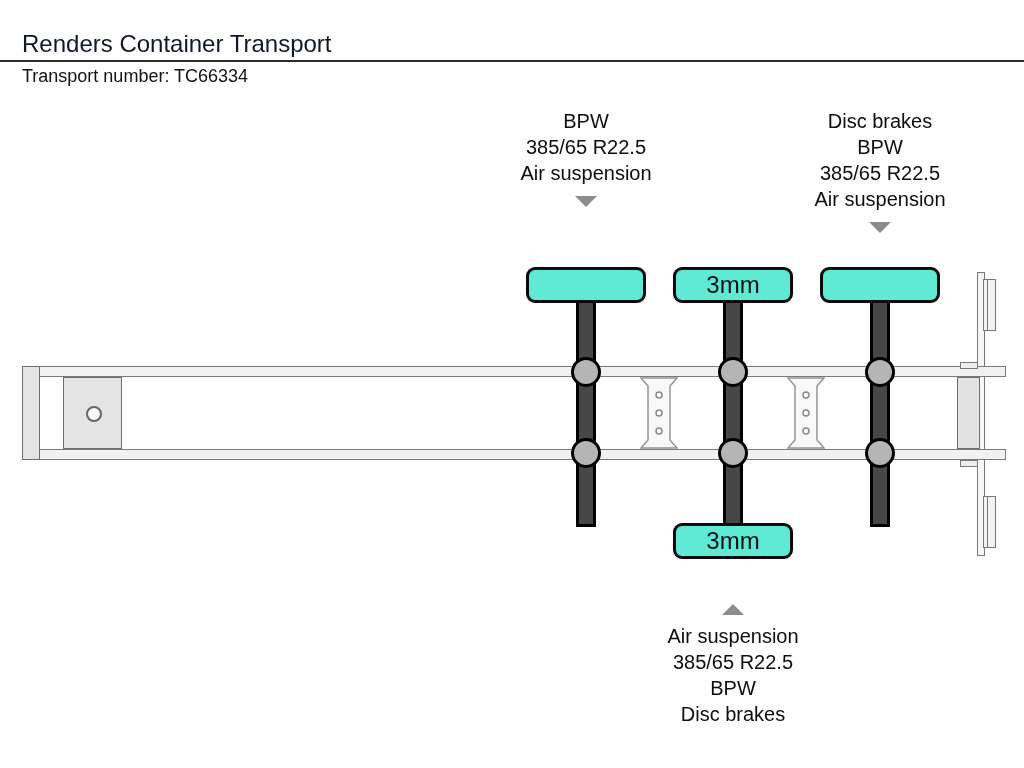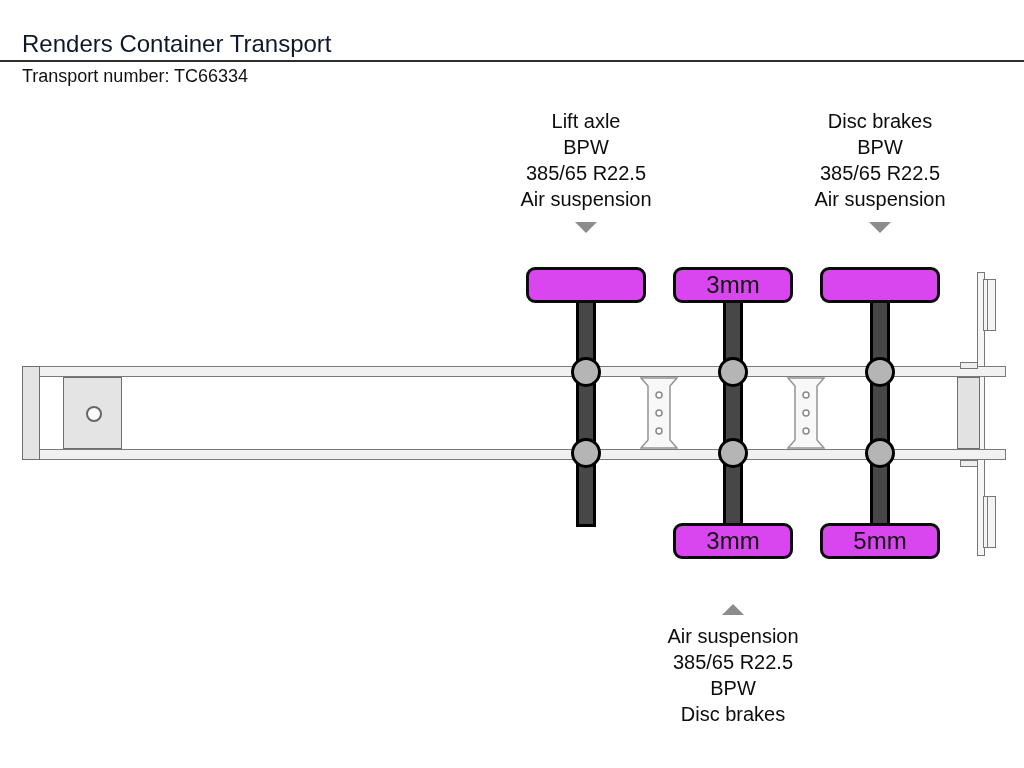--- a/index.html
+++ b/index.html
@@ -43,39 +43,38 @@
   .rear-bracket .inner{position:absolute;left:3px;top:0;bottom:0;width:1px;background:#777;}
   .rear-block{position:absolute;left:957px;top:377px;width:23px;height:72px;background:#e2e2e2;border:1px solid #6e6e6e;box-sizing:border-box;z-index:2;}
   .rear-tab{position:absolute;left:960px;width:18px;height:7px;background:#eeeeee;border:1px solid #777;box-sizing:border-box;z-index:3;}
   .rt-top{top:362px;} .rt-bottom{top:460px;}
 
   
   .axle{position:absolute;top:267px;width:120px;height:292px;z-index:4;}
   .axle-1{left:526px;} .axle-2{left:673px;} .axle-3{left:820px;}
   .axle-bar{position:absolute;left:50px;top:33px;width:20px;height:227px;background:#474747;border:3px solid #000;box-sizing:border-box;}
   .tire{
-    position:absolute;left:0;width:120px;height:36px;background:#d946ef;border:3px solid #0a0a0a;
+    position:absolute;left:0;width:120px;height:36px;background:#5eead4;border:3px solid #0a0a0a;
     border-radius:9px;box-sizing:border-box;display:flex;align-items:center;justify-content:center;
     font-size:24px;color:#111;z-index:5;
   }
   .tire-top{top:0;} .tire-bottom{top:256px;}
   .susp{position:absolute;left:45px;width:30px;height:30px;border-radius:50%;background:#b5b5b5;border:3px solid #000;box-sizing:border-box;z-index:6;}
   .susp-top{top:90px;} .susp-bottom{top:171px;}
 </style>
 </head>
 <body>
 
 <div class="page">
 
   <div class="title">Renders Container Transport</div>
   <div class="title-rule"></div>
   <div class="reference">Transport number: TC66334</div>
 
   <div class="annotation ann-top-left">
-    <div>Lift axle</div>
     <div>BPW</div>
     <div>385/65 R22.5</div>
     <div>Air suspension</div>
     <div class="tri tri-down"></div>
   </div>
 
   <div class="annotation ann-top-right">
     <div>Disc brakes</div>
     <div>BPW</div>
     <div>385/65 R22.5</div>
@@ -135,23 +134,20 @@
       </div>
   </div>
 
   <div class="axle axle-3">
     <div class="axle-bar"></div>
     <div class="susp susp-top"></div>
     <div class="susp susp-bottom"></div>
     <div class="tire tire-top">
         <span></span>
       </div>
-    <div class="tire tire-bottom">
-        <span>5mm</span>
-      </div>
   </div>
 
   <div class="annotation ann-bottom">
     <div class="tri tri-up"></div>
     <div>Air suspension</div>
     <div>385/65 R22.5</div>
     <div>BPW</div>
     <div>Disc brakes</div>
   </div>
 

